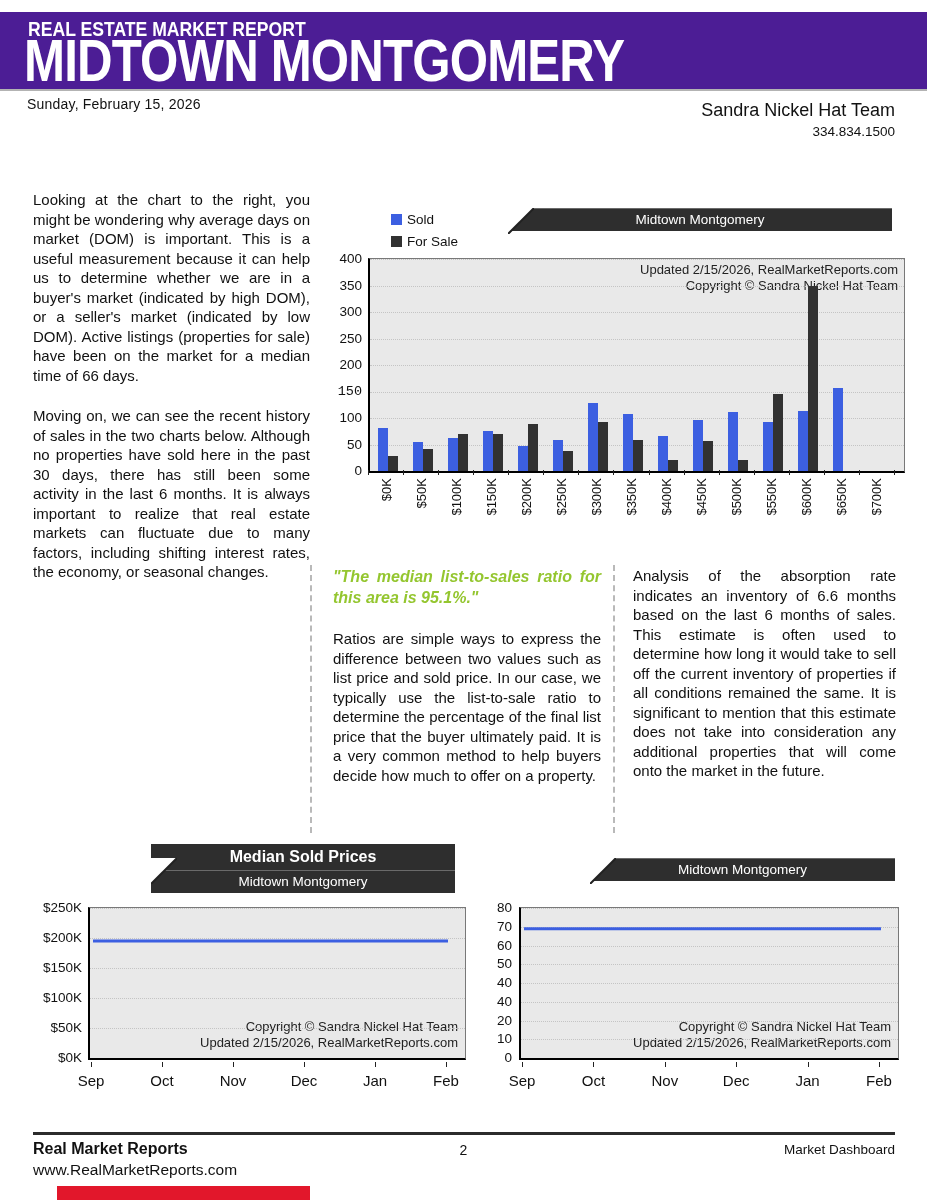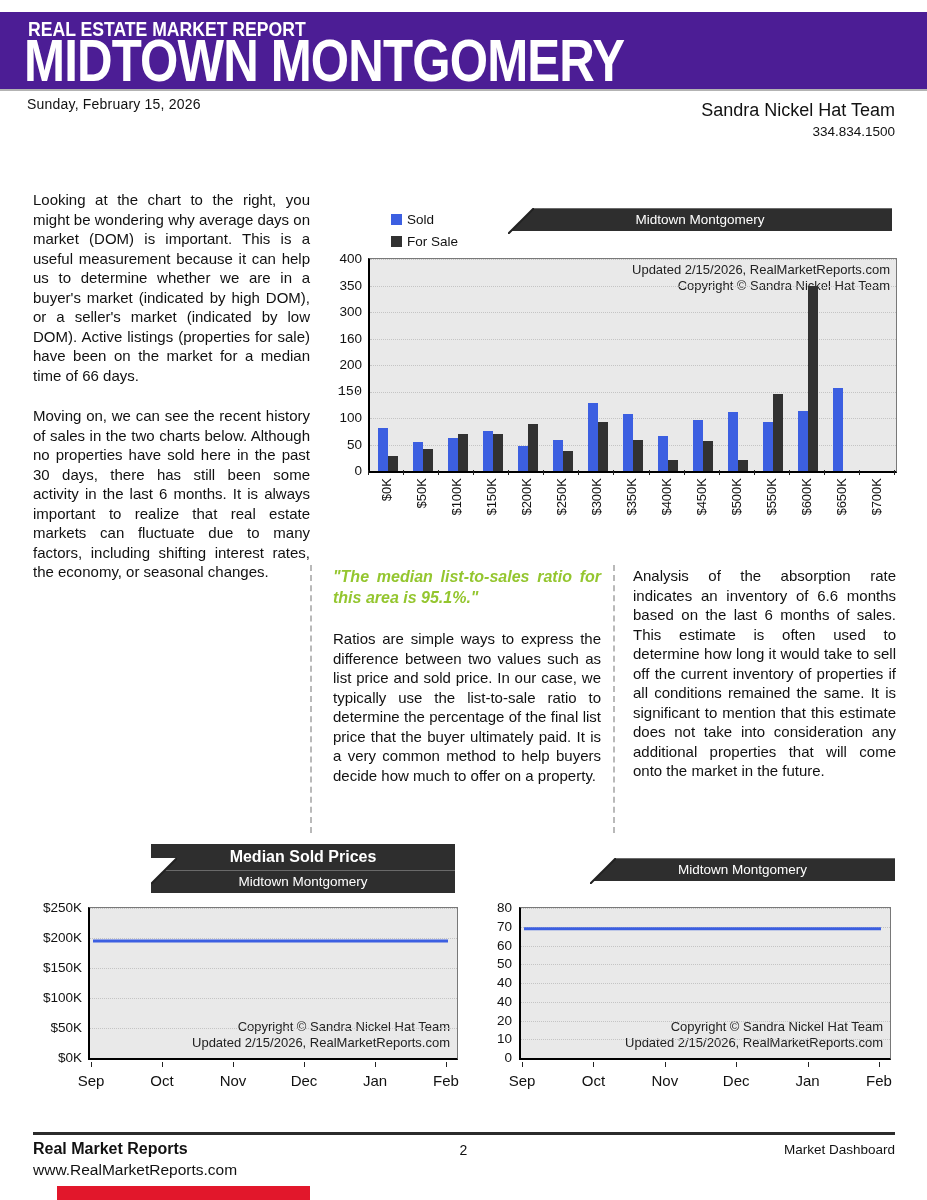--- a/index.html
+++ b/index.html
@@ -24,21 +24,21 @@
   .midcol{left:333px;top:566px;width:268px;}
   .rightcol{left:633px;top:566px;width:263px;}
   .quote{font-size:16px;line-height:21px;font-weight:bold;font-style:italic;margin:0 0 17px 0;}
   .vdash{top:565px;height:268px;width:0;border-left:2px dashed #b9b9b9;}
 
   
   .tbar{background:#2e2e2e;color:#fff;text-align:center;}
   .tbar .t1{font-size:16px;font-weight:bold;line-height:26px;}
   .tbar .t2{font-size:13.5px;line-height:22px;border-top:1px solid #6a6a6a;}
   .plot{background:#e9e9e9;border-top:1px solid #787878;border-right:1px solid #787878;
-        border-left:2px solid #000;border-bottom:2px solid #000;position:absolute;}
+        border-left:2px solid #000;border-bottom:2px solid #000;position:absolute;padding-left:8px;}
   .grid{position:absolute;left:0;right:0;height:0;border-top:1px dotted #c4c4c4;}
   .ylabs{position:absolute;}
   .ylab{position:absolute;right:0;font-size:13.5px;transform:translateY(-50%);white-space:nowrap;}
   .xtick{position:absolute;width:1px;height:5px;background:#222;}
   .bar{position:absolute;bottom:0;width:10px;}
   .xlabslot{position:absolute;top:0;height:62px;}
   .xlabslot span{position:absolute;top:4px;left:50%;margin-left:-7px;font-size:13px;white-space:nowrap;
                  transform:rotate(-90deg) translateX(-100%);transform-origin:0 0;display:inline-block;}
   .monthlab{position:absolute;width:64px;text-align:center;font-size:15px;}
   .anno{position:absolute;text-align:right;font-size:13px;line-height:16px;color:#222;}
@@ -91,21 +91,21 @@
     <polygon points="0,0 26,0 0,26" fill="#ffffff"></polygon>
       <line x1="26" y1="0" x2="0" y2="26" stroke="#222" stroke-width="2"></line>
   </svg>
 
   <div class="abs ylabs" id="dom-ylabs" style="left:322px;top:258px;width:40px;height:212px;">
       <div class="ylab" style="top: 212px;">0</div>
       <div class="ylab" style="top: 185.5px;">50</div>
       <div class="ylab" style="top: 159px;">100</div>
       <div class="ylab" style="top: 132.5px; font-family: Liberation Mono, monospace;">150</div>
       <div class="ylab" style="top: 106px;">200</div>
-      <div class="ylab" style="top: 79.5px;">160</div>
+      <div class="ylab" style="top: 79.5px;">250</div>
       <div class="ylab" style="top: 53px;">300</div>
       <div class="ylab" style="top: 26.5px;">350</div>
       <div class="ylab" style="top: 0px;">400</div>
     </div>
   <div class="plot" id="dom-plot" style="left:368px;top:258px;width:526px;height:212px;">
     <div class="anno" style="top:3px;right:6px;">
       <div>Updated 2/15/2026, RealMarketReports.com</div>
       <div>Copyright © Sandra Nickel Hat Team</div>
     </div>
   <div class="grid" style="top: 185.5px;"></div>

